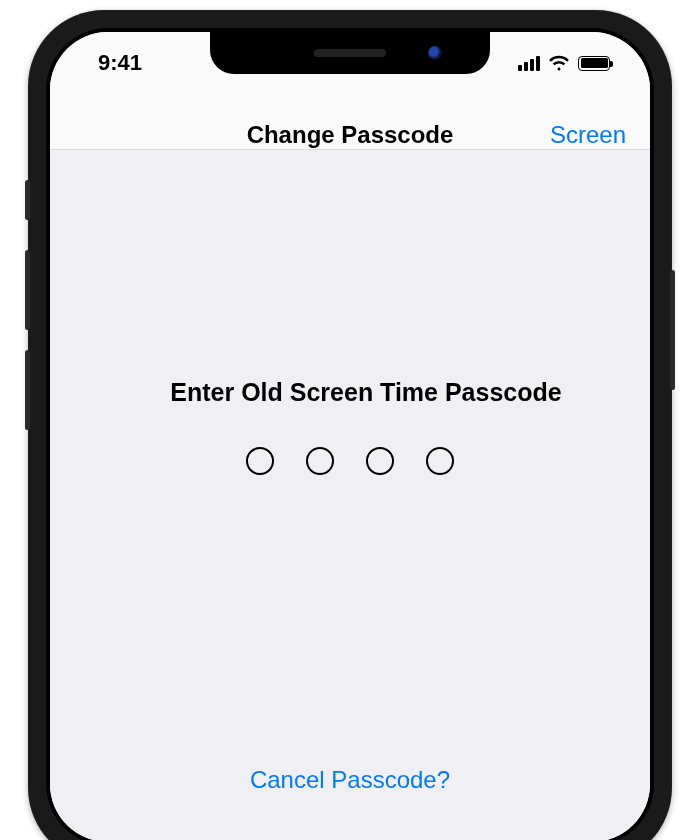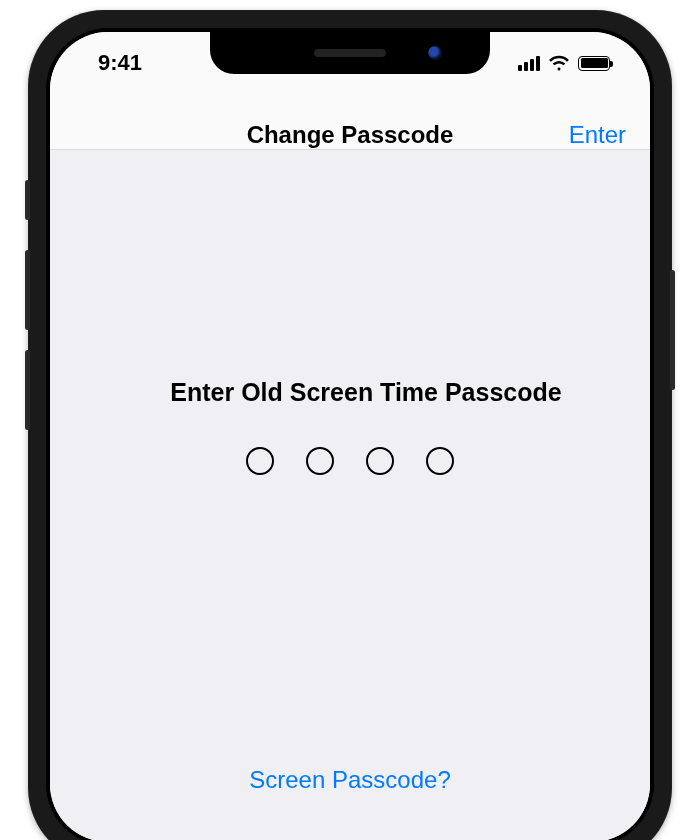--- a/index.html
+++ b/index.html
@@ -214,29 +214,29 @@
           </svg>
           <div class="battery">
             <div class="battery-fill"></div>
             <div class="battery-tip"></div>
           </div>
         </div>
       </div>
 
       <div class="nav-bar">
         <div class="nav-title">Change Passcode</div>
-        <div class="nav-cancel">Enter</div>
+        <div class="nav-cancel">Screen</div>
       </div>
 
       <div class="content">
         <div class="prompt">Enter Old Screen Time Passcode</div>
         <div class="dots">
           <div class="dot"></div>
           <div class="dot"></div>
           <div class="dot"></div>
           <div class="dot"></div>
         </div>
-        <div class="forgot">Screen Passcode?</div>
+        <div class="forgot">Cancel Passcode?</div>
       </div>
 
     </div>
   </div>
 </div>
 
 </body></html>

